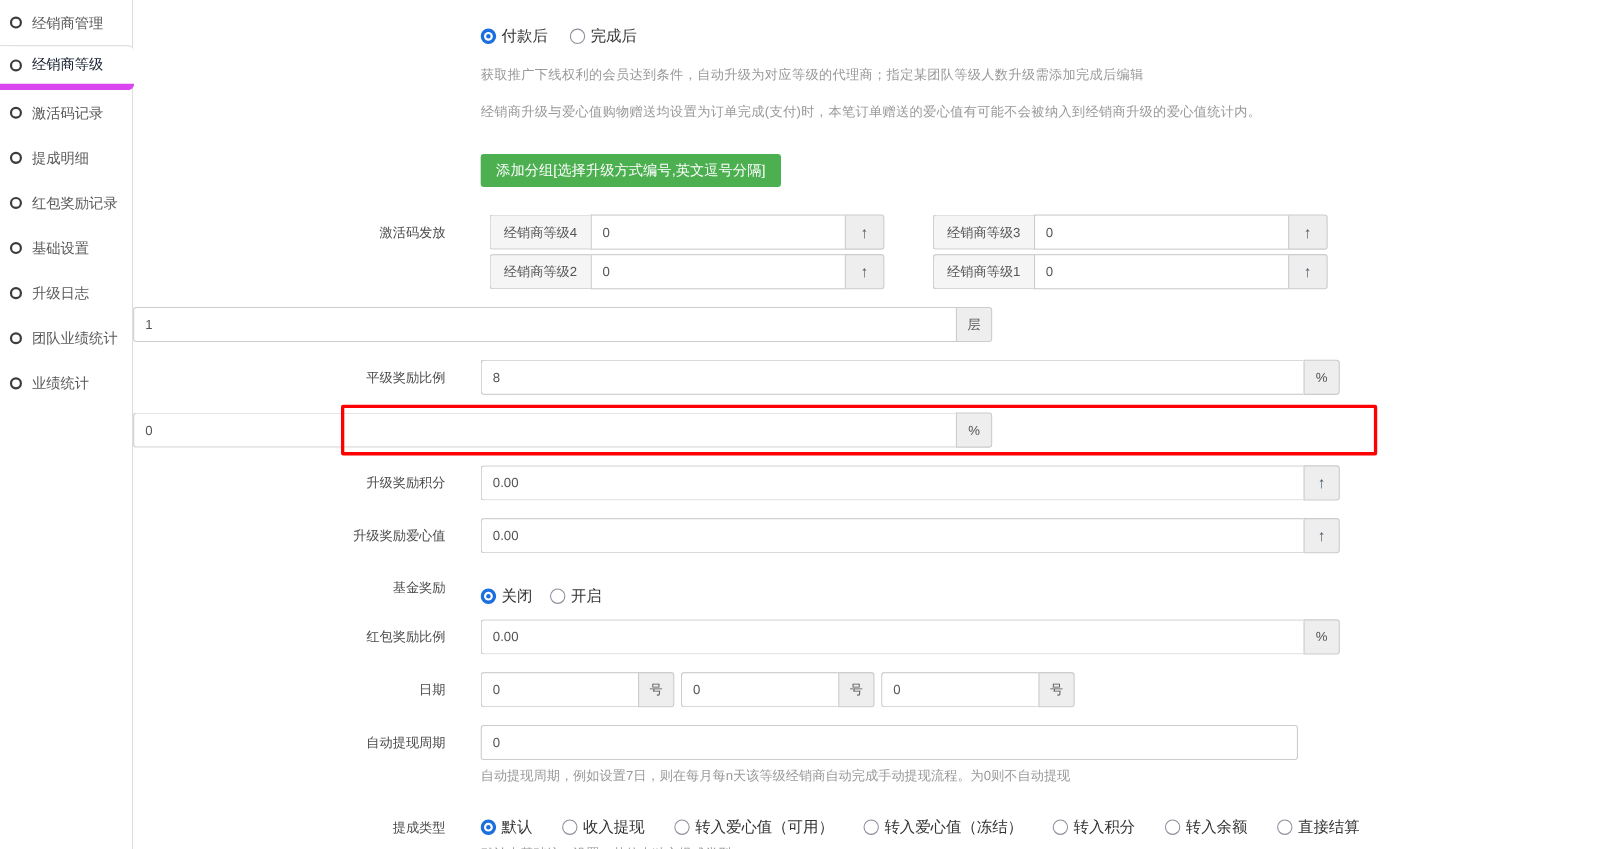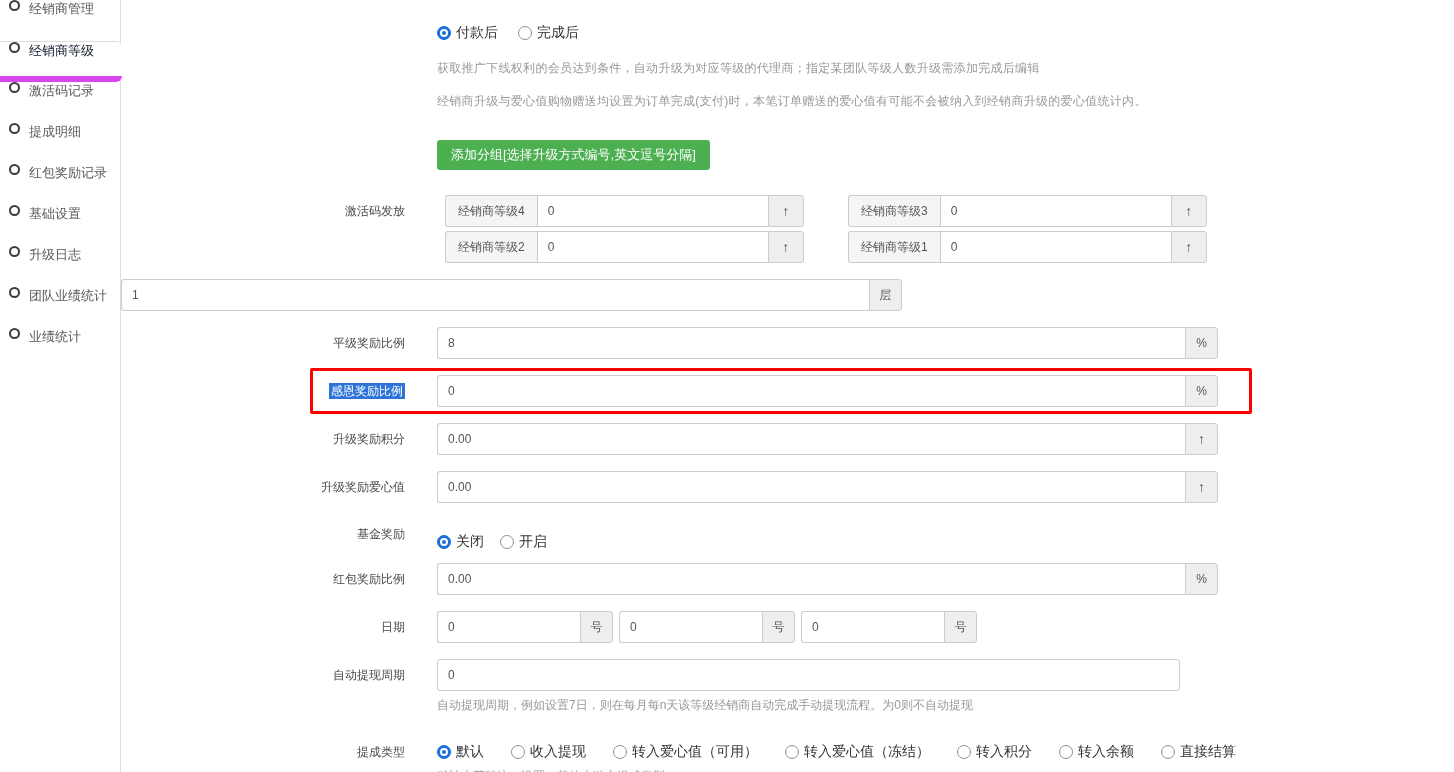--- a/index.html
+++ b/index.html
@@ -2,21 +2,21 @@
 <html><head>
 <meta charset="utf-8">
 <style>
   * { box-sizing: border-box; margin: 0; padding: 0; }
   html,body { width:1454px; height:772px; background:#fff; overflow:hidden;
     font-family:"Liberation Sans","DejaVu Sans",sans-serif; }
   .page { display:flex; width:1454px; height:772px; }
 
   
   .sidebar { width:121px; border-right:1px solid #ddd; flex:0 0 121px; position:relative; background:#fff; }
-  .side-item { height:41px; display:flex; align-items:flex-start; gap:9px; padding-left:9px;
+  .side-item { height:41px; display:flex; align-items:center; gap:9px; padding-left:9px;
     font-size:13px; color:#595959; cursor:pointer; background:#fff; }
   .side-item .circle-icon { width:11px; height:11px; border:2px solid #3c3c3c; border-radius:50%;
     flex:0 0 11px; }
   .side-item.active { color:#0f172a; border-top:1px solid #ddd; border-bottom:6px solid #d946ef;
     margin-right:-1px; position:relative; z-index:2; border-radius:0 6px 6px 0; background:#fff; width:122px; }
 
   
   .content { flex:1; padding-top:22px; position:relative; }
   .indent { margin-left:316px; }
 
@@ -177,21 +177,20 @@
       <div class="form-row">
         <div class="form-label">平级奖励比例</div>
         <div class="igroup plain">
           <input value="8" style="">
           <span class="addon">%</span>
         </div>
       </div>
 
       <div class="form-row">
         <div class="red-box"></div>
-        <div class="form-label"><span class="sel">感恩奖励比例</span></div>
         <div class="igroup plain">
           <input value="0" style="">
           <span class="addon">%</span>
         </div>
       </div>
 
       <div class="form-row">
         <div class="form-label">升级奖励积分</div>
         <div class="igroup plain">
           <input value="0.00" style="">

